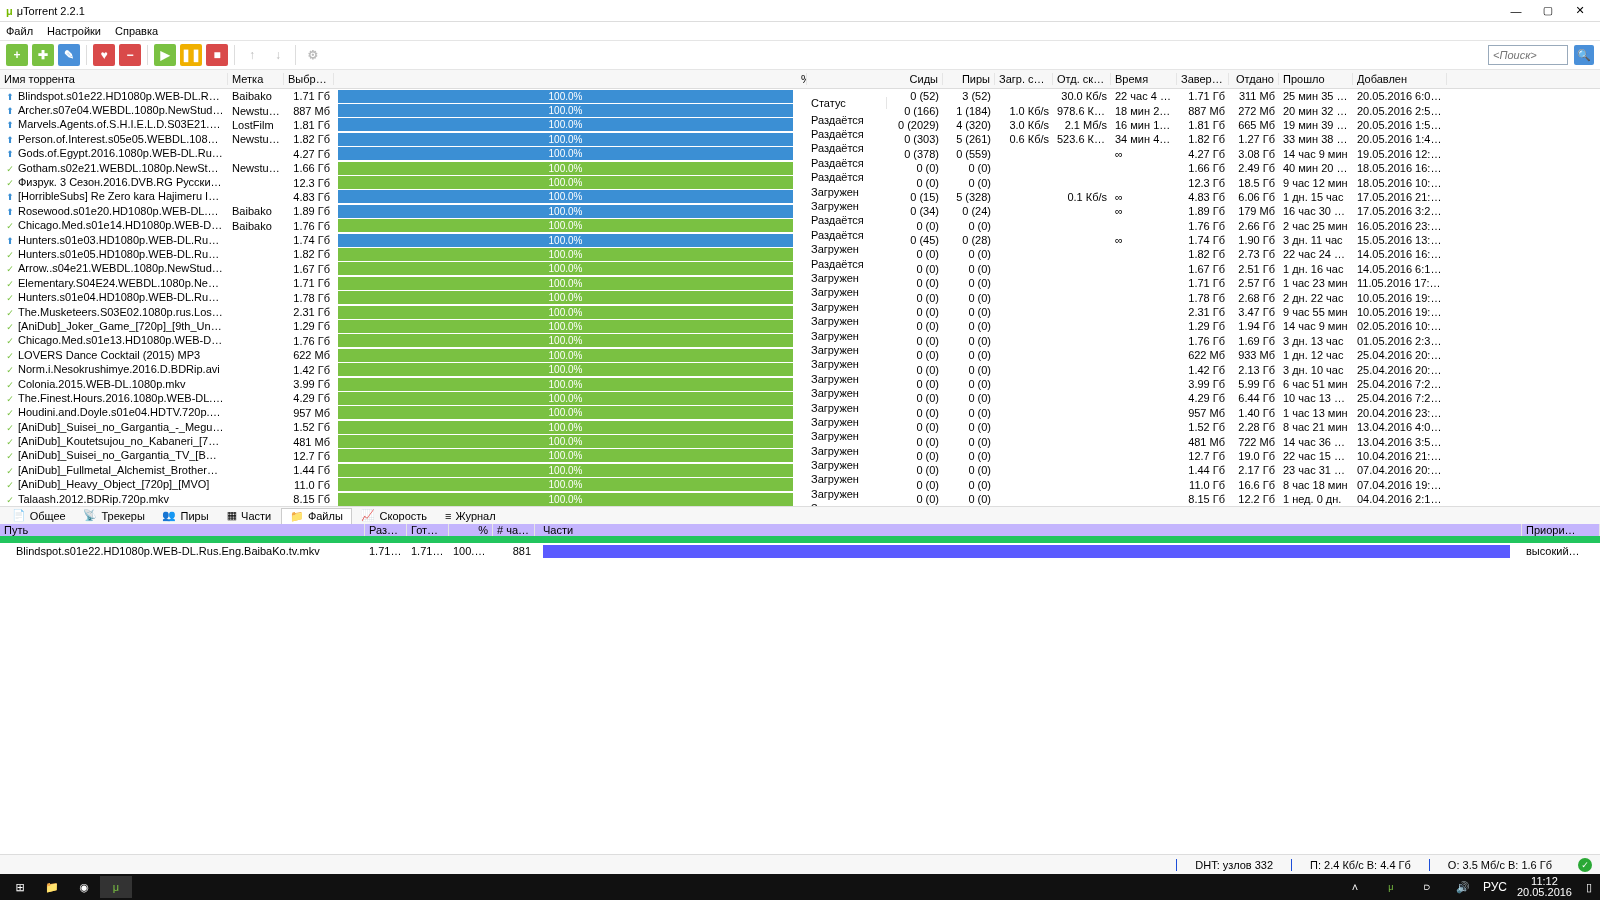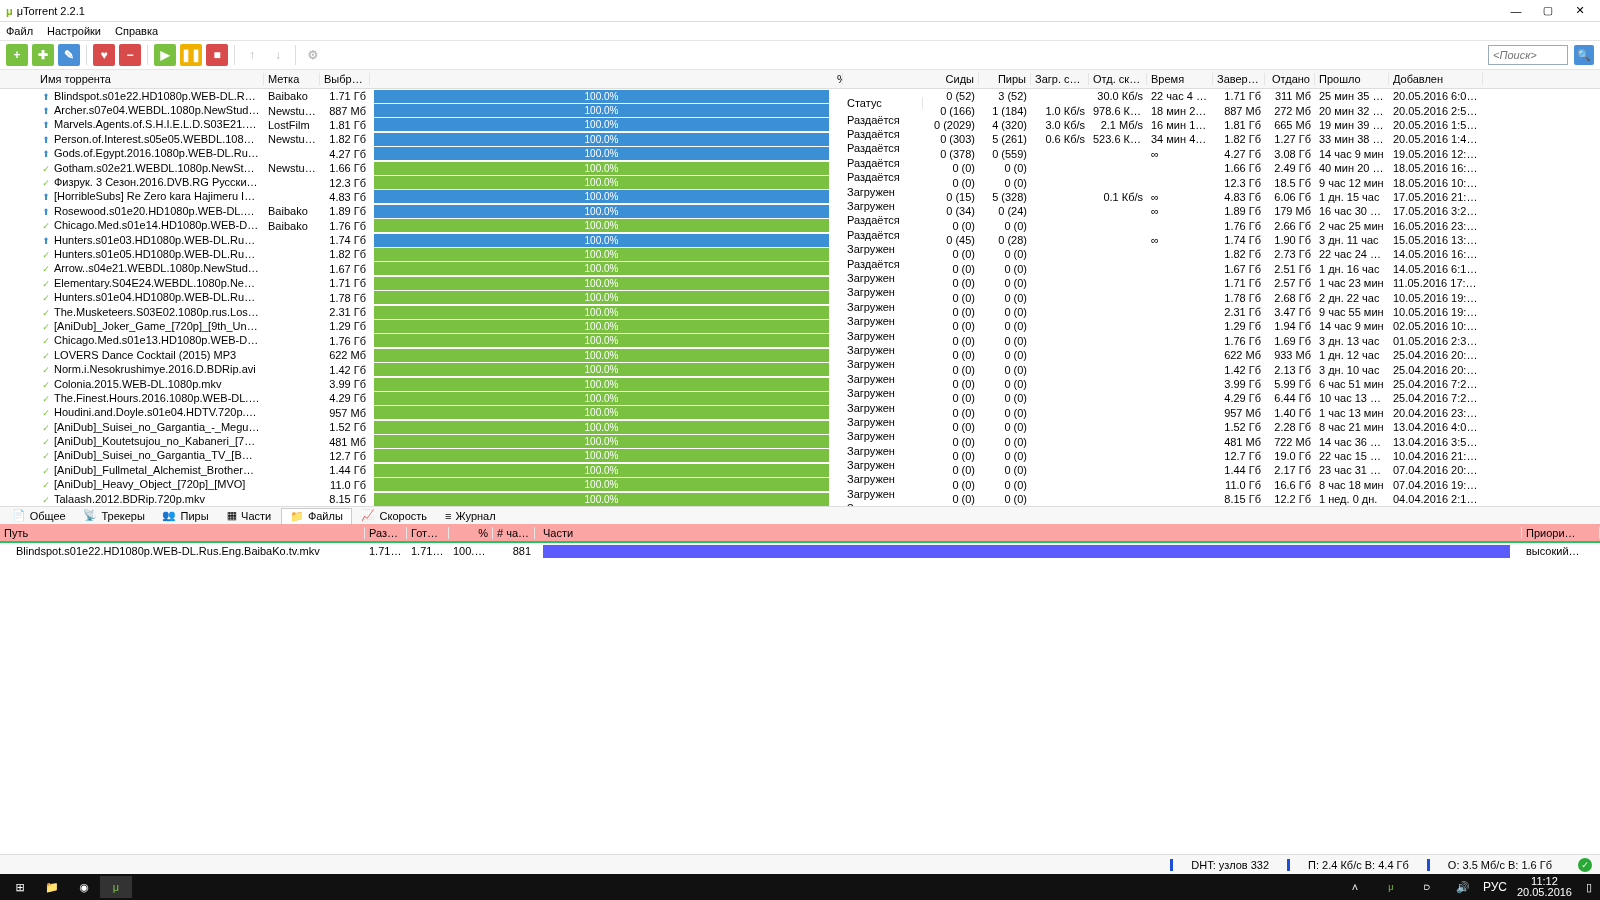--- a/index.html
+++ b/index.html
@@ -28,34 +28,34 @@
 .progress .bar { position: absolute; inset: 0; }
 .progress .txt { position: absolute; inset: 0; display: flex; align-items: center; justify-content: center; color: #fff; font-size: 10px; }
 .bluebar { background: #3b8fd4; }
 .greenbar { background: #7ac142; }
 .ricon { width: 12px; height: 12px; margin-right: 2px; display: inline-flex; align-items: center; justify-content: center; font-size: 9px; flex-shrink: 0; }
 .ricon.up { color: #3b8fd4; }
 .ricon.done { color: #7ac142; }
 .bottomtabs { height: 18px; display: flex; align-items: center; border-top: 1px solid #ddd; padding: 0 4px; gap: 2px; background: #f7f7f7; }
 .btab { padding: 1px 8px; cursor: pointer; display: inline-flex; align-items: center; gap: 4px; }
 .btab.active { background: #fff; border: 1px solid #ccc; border-bottom: none; }
-.fileshead { display: flex; background: #fca5a5; border-bottom: 2px solid #22c55e; height: 19px; align-items: center; }
+.fileshead { display: flex; background: #c4b5fd; border-bottom: 7px solid #22c55e; height: 19px; align-items: center; }
 .filerow { display: flex; height: 16px; align-items: center; }
 .partsbar { height: 13px; background: #5b5bff; flex: 1; margin-right: 8px; }
 .statusbar { height: 20px; display: flex; align-items: center; border-top: 1px solid #ddd; padding: 0 8px; background: #f7f7f7; position: fixed; bottom: 26px; left: 0; right: 0; }
-.sbseg { padding: 0 18px; border-left: 3px solid #1d4ed8; }
+.sbseg { padding: 0 18px; border-left: 1px solid #1d4ed8; }
 .sbspace { flex: 1; }
 .sbok { width: 14px; height: 14px; background: #2aa835; border-radius: 50%; display: inline-flex; align-items: center; justify-content: center; color: #fff; font-size: 9px; margin-left: 8px; }
 .taskbar { height: 26px; background: #111; position: fixed; bottom: 0; left: 0; right: 0; display: flex; align-items: center; padding: 0 4px; color: #fff; }
 .tbicon { width: 32px; height: 22px; display: inline-flex; align-items: center; justify-content: center; cursor: pointer; }
 .tbright { display: flex; align-items: center; gap: 4px; margin-left: auto; }
 .tbtime { text-align: center; line-height: 11px; font-size: 10px; padding: 0 6px; }
 .filesarea { height: 270px; background: #fff; }
 
-.c-name { width: 228px; margin-left: 36px; } .c-label { width: 56px; } .c-sel { width: 50px; text-align: right; }
+.c-name { width: 228px; } .c-label { width: 56px; } .c-sel { width: 50px; text-align: right; }
 .c-prog { width: 463px; } .c-pct { width: 10px; text-align: right; }
 .c-status { width: 80px; margin-top: 47px; } .c-seeds { width: 56px; text-align: right; } .c-peers { width: 52px; text-align: right; }
 .c-dl { width: 58px; text-align: right; } .c-ul { width: 58px; text-align: right; } .c-eta { width: 66px; }
 .c-done { width: 52px; text-align: right; } .c-from { width: 50px; text-align: right; } .c-past { width: 74px; }
 .c-added { width: 94px; }
 .fc-path { width: 365px; } .fc-size { width: 42px; text-align: right; } .fc-ready { width: 42px; text-align: right; }
 .fc-pct { width: 44px; text-align: right; } .fc-np { width: 42px; text-align: right; } .fc-parts { flex: 1; padding-left: 8px; }
 .fc-prio { width: 78px; text-align: right; padding-right: 20px; }
 </style>
 </head>

